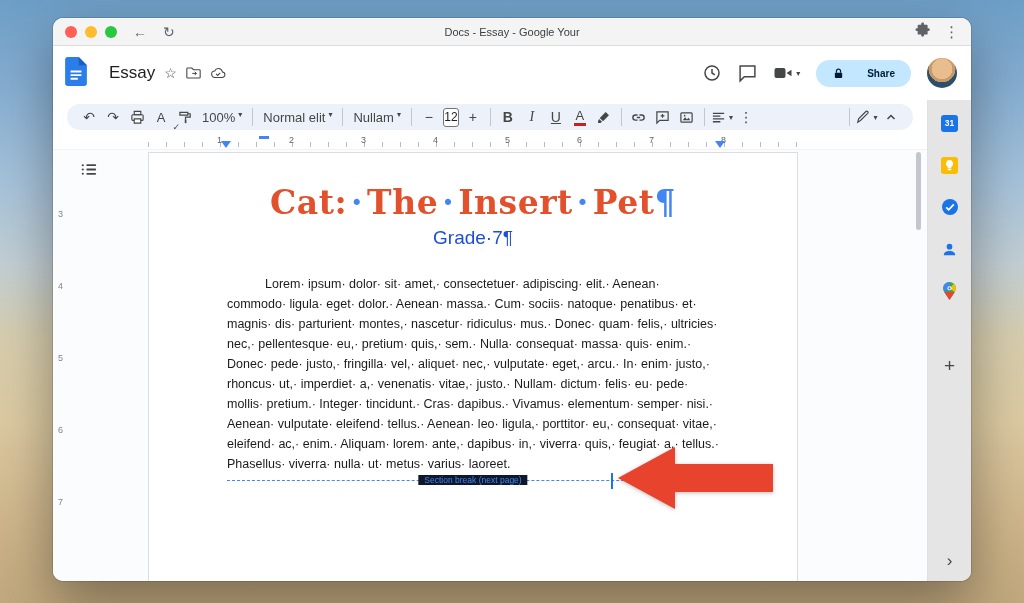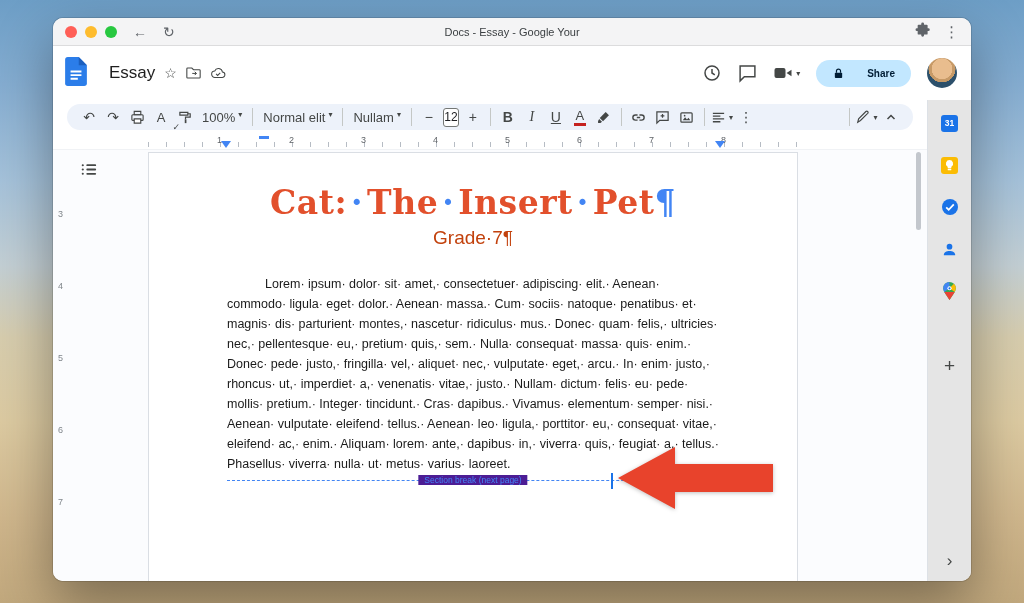--- a/index.html
+++ b/index.html
@@ -90,25 +90,25 @@
   
   .page { position:absolute; left:95px; top:2px; width:650px; height:940px;
     background:#fff; border:1px solid #dadee4; }
   .page-inner { padding:28px 78px 0; }
   .heading { text-align:center; font-family:"DejaVu Serif", serif; font-weight:bold;
     font-size:33px; line-height:44px; letter-spacing:.5px; }
   .heading .hw { color:#e2502c; }
   .heading .hm { color:#4285f4; padding:0 4px; }
   .heading .hp { color:#4285f4; }
   .byline { margin-top:14px; text-align:center; color:#3c78d8; font-size:19px; line-height:25px; }
-  .grade { text-align:center; color:#c2410c; font-size:19px; line-height:25px; }
+  .grade { text-align:center; color:#1d4ed8; font-size:19px; line-height:25px; }
   .body-text { margin-top:24px; font-size:12.5px; line-height:20px; color:#1b1b1b; text-indent:38px; }
   .section-break { margin-top:6px; border-top:1px dashed #4285f4; position:relative; }
   .section-break span { position:absolute; top:-6px; left:50%; transform:translateX(-50%);
-    background:#4c1d95; padding:0 6px; font-size:8.5px; color:#4285f4; white-space:nowrap;text-align:center; }
+    background:#0f172a; padding:0 6px; font-size:8.5px; color:#4285f4; white-space:nowrap;text-align:center; }
   .cursor { position:absolute; left:462px; top:320px; width:2px; height:16px; background:#1a73e8; }
 
   
   .right-panel { width:44px; border-left:1px solid #dde1e6; background:#e5e5e5;
     display:flex; flex-direction:column; align-items:center; padding-top:14px; gap:24px; }
   .panel-ico { width:18px; height:18px; display:flex; align-items:center; justify-content:center; }
   .cal { width:17px; height:17px; border-radius:3px; background:#1a73e8; color:#fff;
     font-size:8.5px; font-weight:bold; display:flex; align-items:center; justify-content:center; }
   .keep { width:17px; height:17px; border-radius:3px; background:#fbbc04;
     display:flex; align-items:center; justify-content:center; }

